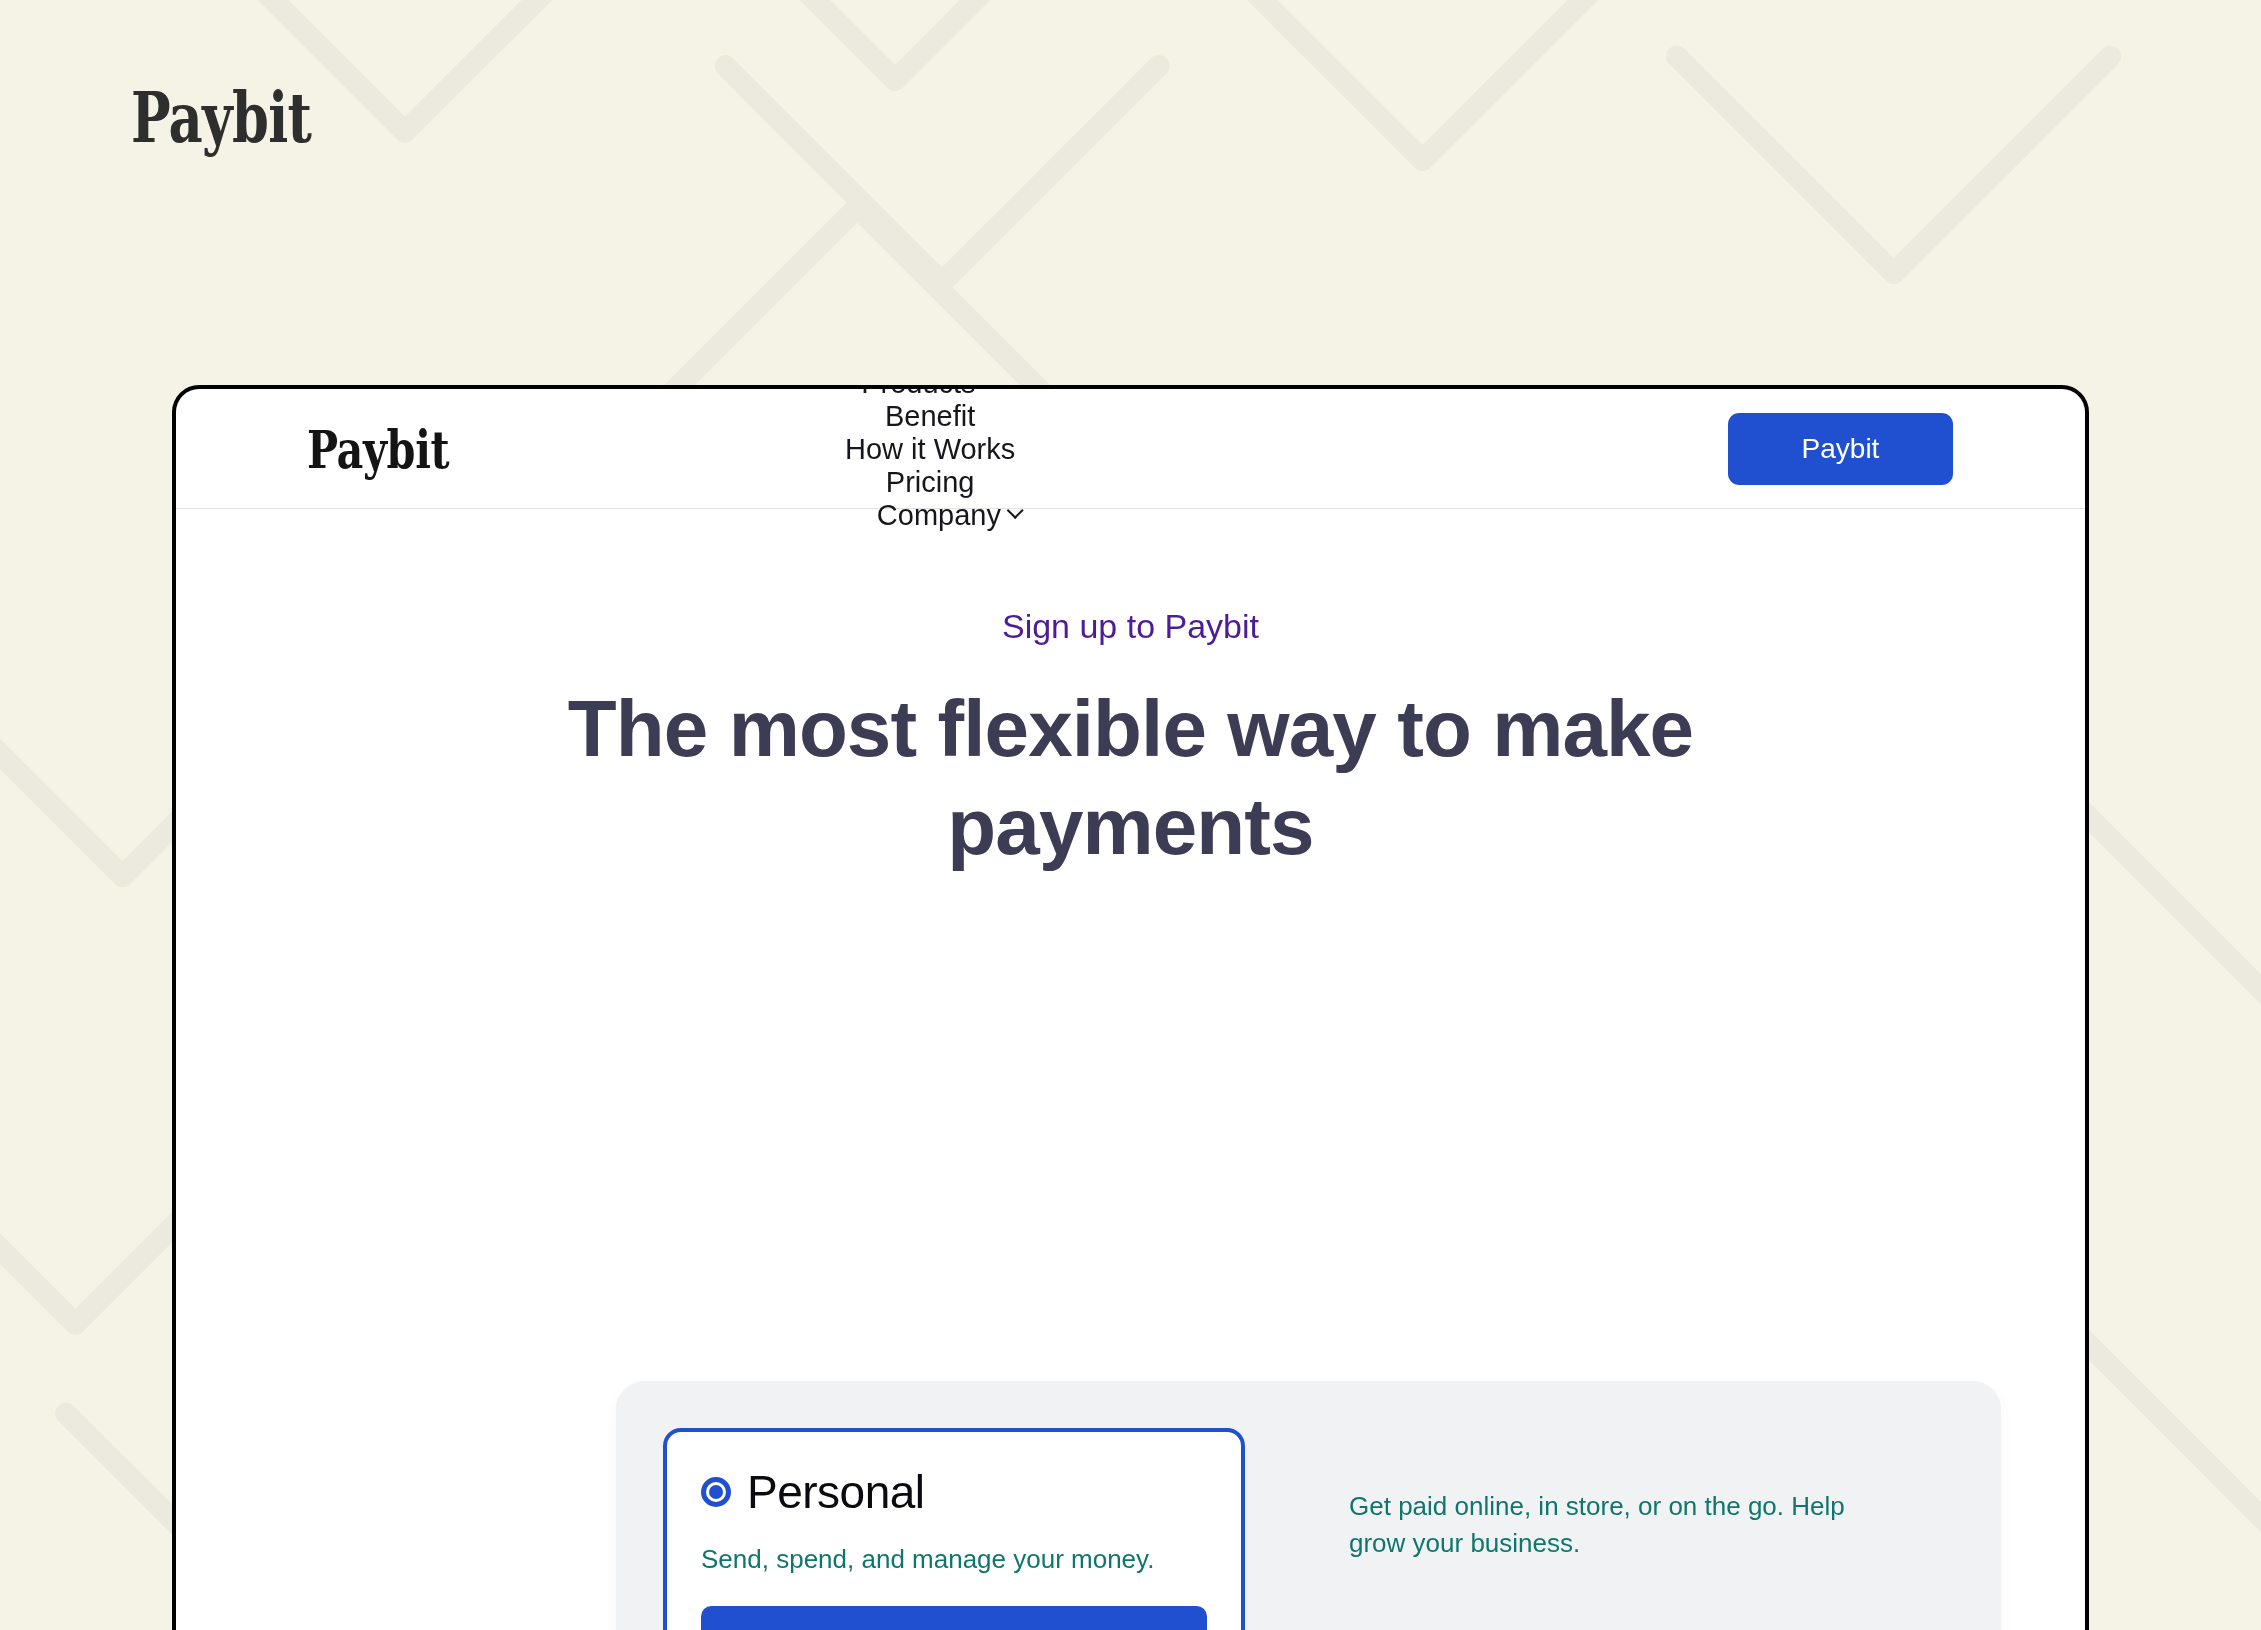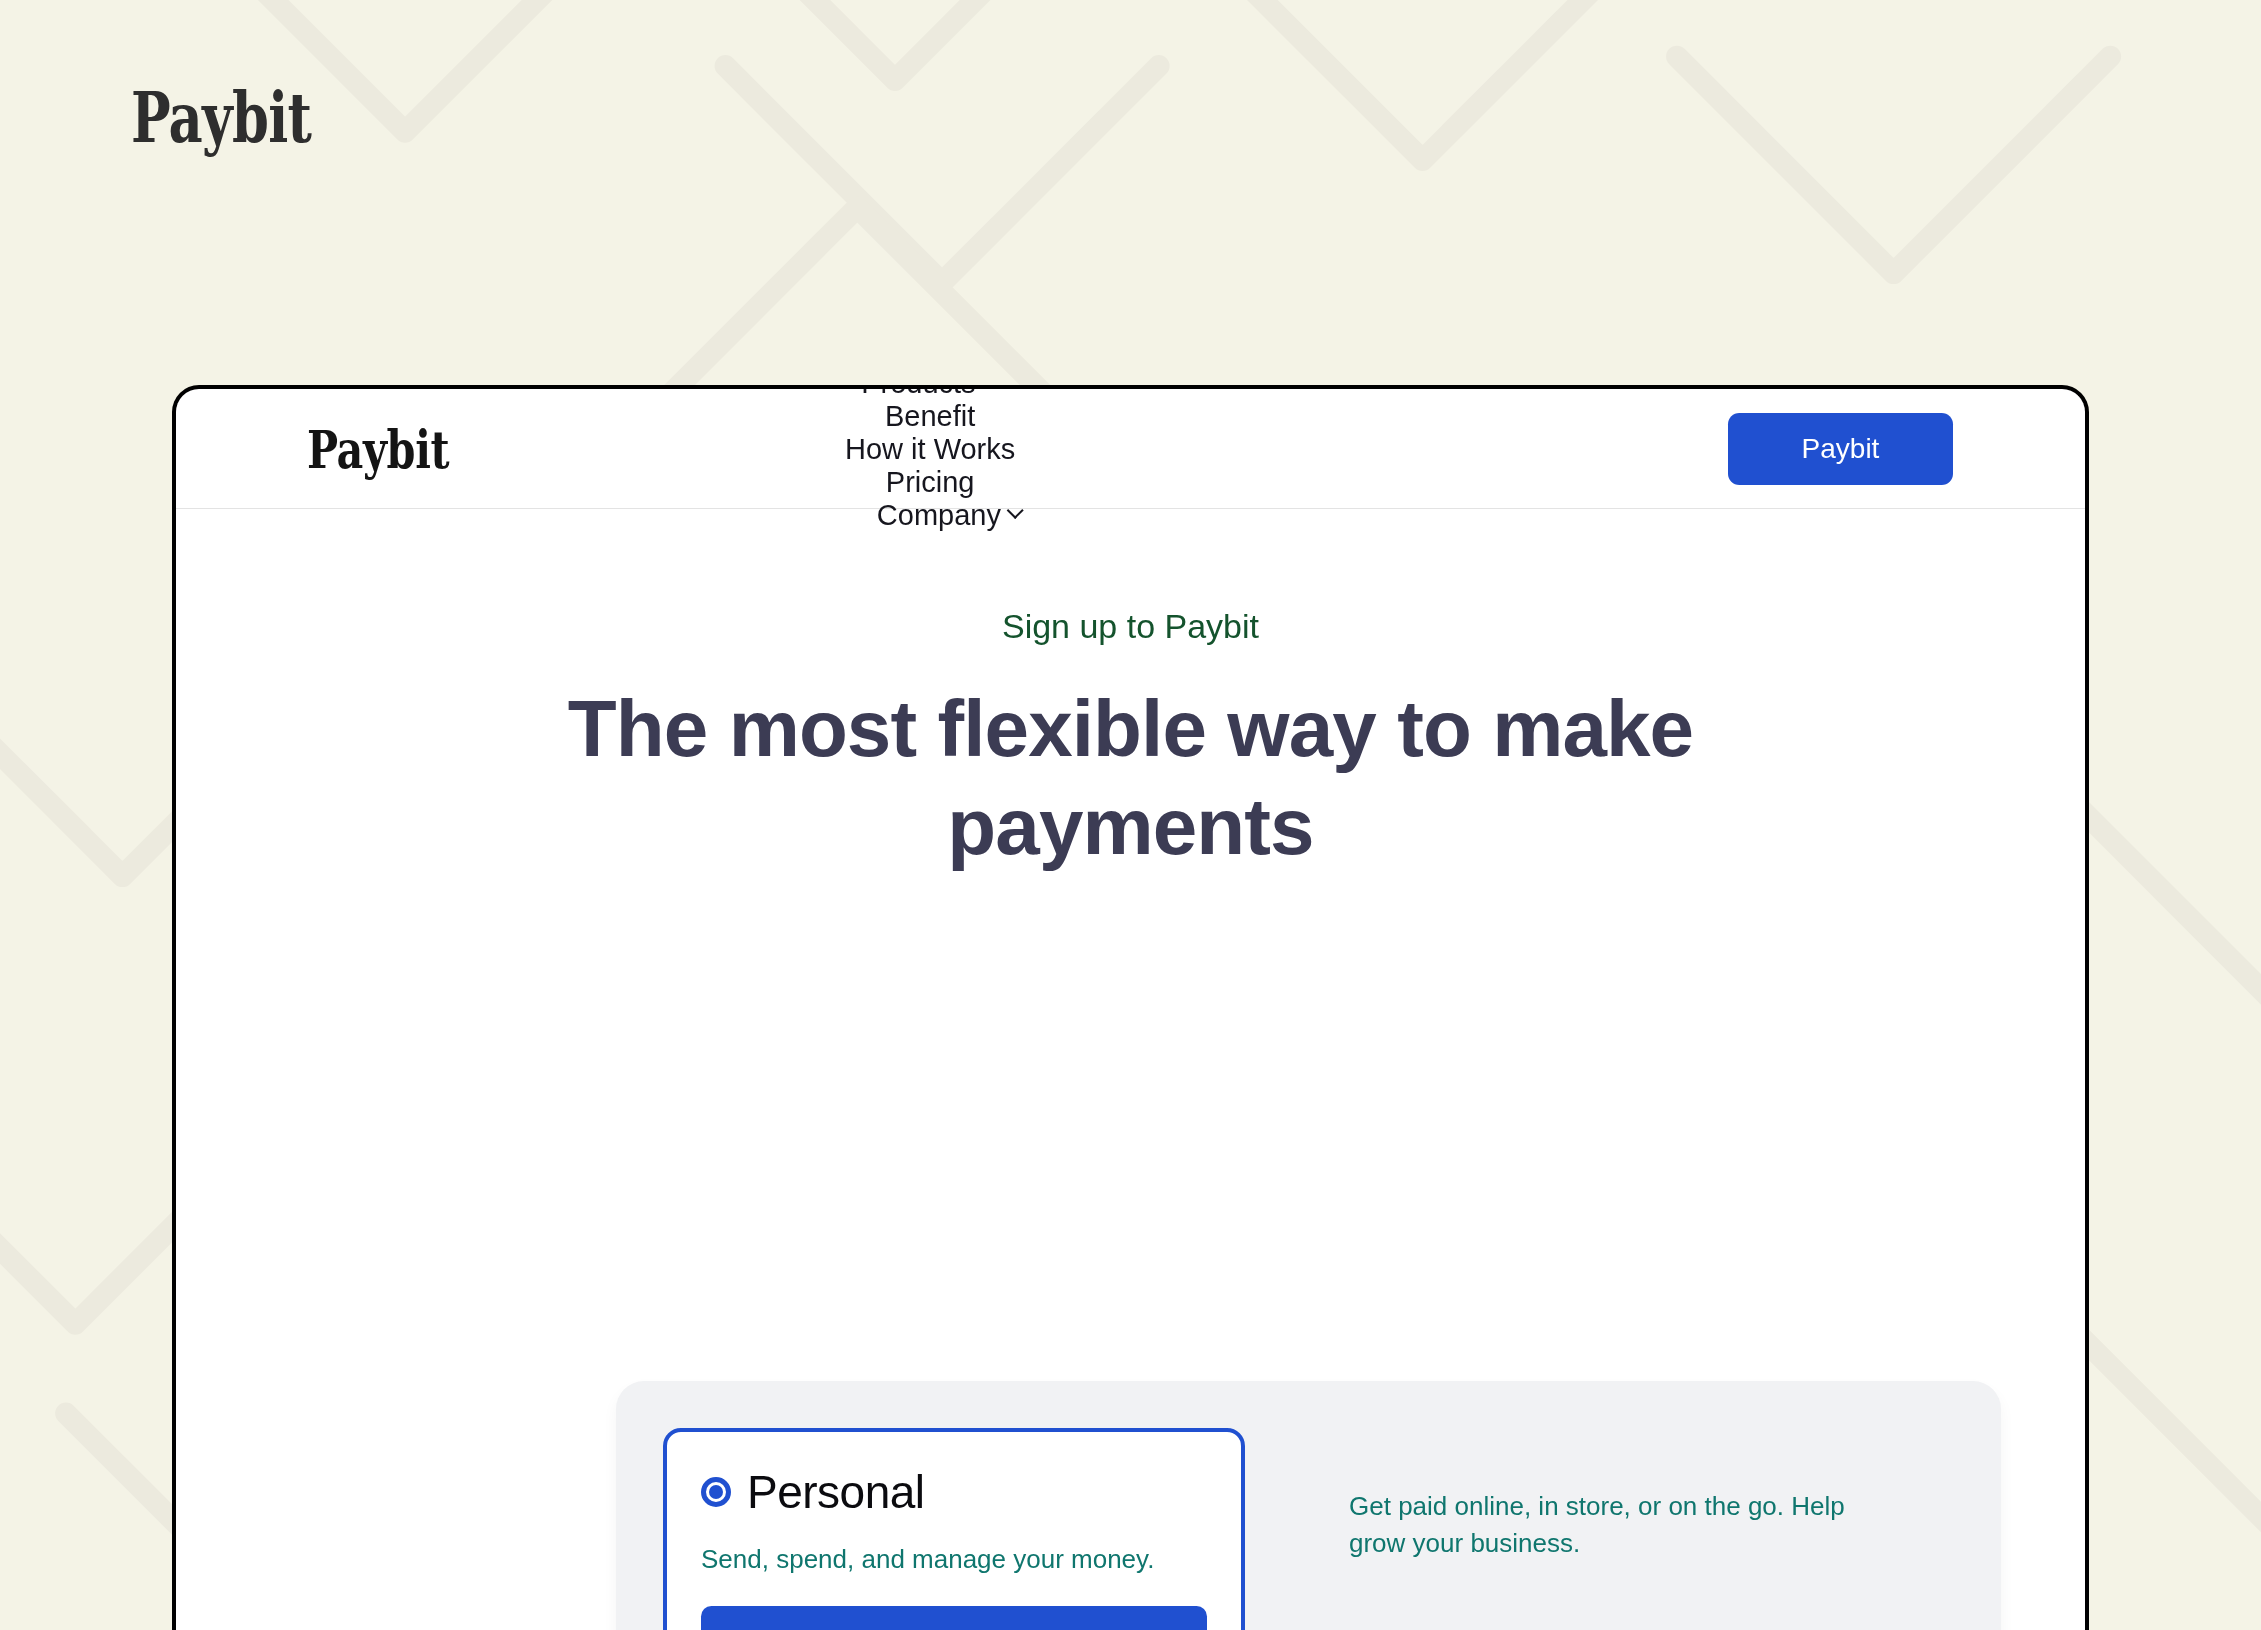--- a/index.html
+++ b/index.html
@@ -114,21 +114,21 @@
     color:#ffffff;
     font-size:28px;
     cursor:pointer;
     border:none;
     font-family:"Liberation Sans", sans-serif;
   }
   
   #hero { text-align:center; padding-top:98px; }
   #hero-eyebrow {
     font-size:34px;
-    color:#14532d;
+    color:#4c1d95;
     font-weight:400;
     letter-spacing:0px;
   }
   #hero-title {
     margin-top:34px;
     font-size:80px;
     line-height:1.22;
     font-weight:700;
     color:#3c3c54;
     letter-spacing:-0.9px;

